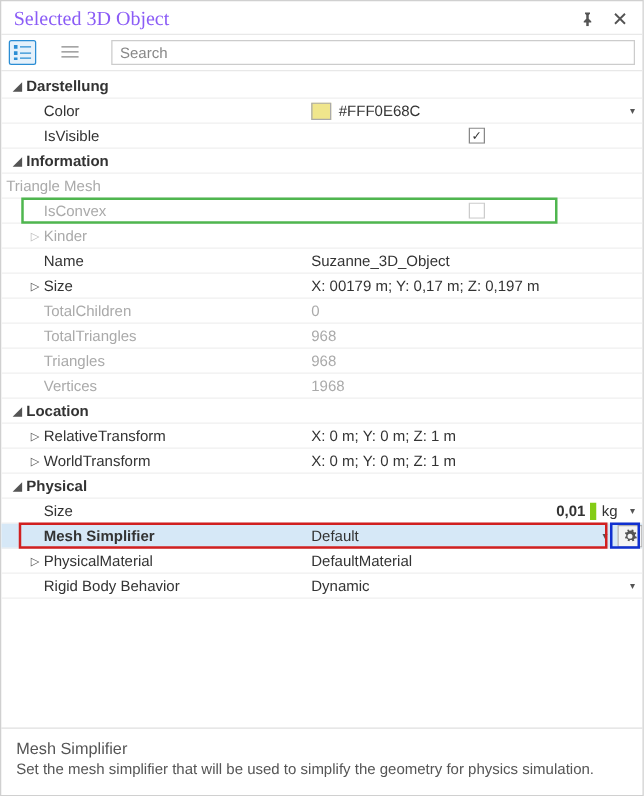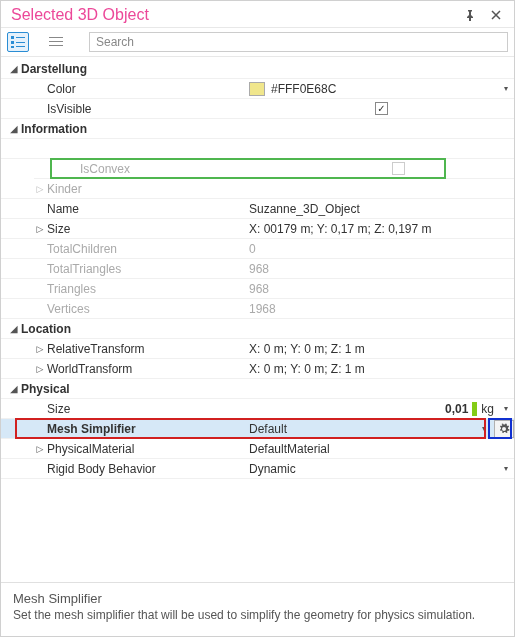--- a/index.html
+++ b/index.html
@@ -10,24 +10,25 @@
     background: #fff;
     color: #333;
   }
   .panel {
     width: 515px; height: 637px;
     border: 1px solid #d0d0d0;
     display: flex; flex-direction: column;
     position: relative;
   }
   .titlebar {
-    display: flex; align-items: center;
+    display: flex; align-items: flex-end;
     padding: 4px 8px 2px 10px;
-    color: #ec4899;
+    color: #8b5cf6;
     font-size: 16px;
+    font-family: Liberation Serif, serif;
   }
   .titlebar .title { flex: 1; }
   .titlebar .icon-btn {
     width: 20px; height: 20px;
     display: flex; align-items: center; justify-content: center;
     color: #666; cursor: pointer;
     margin-left: 6px;
   }
   .toolbar {
     display: flex; align-items: center;
@@ -83,21 +84,21 @@
     overflow: hidden;
   }
   .cat .lhs { font-weight: bold; }
   .exp {
     width: 14px; height: 14px;
     display: inline-flex; align-items: center; justify-content: center;
     font-size: 9px; color: #555;
     cursor: pointer;
   }
   .lvl0 .lhs { padding-left: 6px; }
-  .lvl1 .lhs { padding-left: 32px; } 
+  .lvl1 .lhs { padding-left: 20px; } 
   .prop-label { padding-left: 14px; } 
   .disabled { color: #aaa; }
   .swatch {
     width: 16px; height: 14px;
     border: 1px solid #aaa;
     margin-right: 6px;
   }
   .cb-cell {
     width: 100%;
     display: flex; justify-content: center;
@@ -232,22 +233,25 @@
     </div>
 
     <div class="row cat lvl0">
       <div class="lhs">
           <span class="exp">◢</span>
           <span>Information</span>
         </div>
       <div class="rhs"></div>
     </div>
     <div class="row lvl1 disabled">
-    </div>
-    <div class="row lvl1 disabled" style="position:relative;margin-left:33px;">
+      <div class="rhs">
+          <span>Triangle Mesh</span>
+        </div>
+    </div>
+    <div class="row lvl1 disabled" style="position:relative;">
       <div class="lhs">
           <span class="prop-label">IsConvex</span>
         </div>
       <div class="rhs">
           <div class="cb-cell">
             <span class="cb" style="border-color:#ccc;"></span>
           </div>
         </div>
       <div class="highlight-green" style="left:16px; right:68px; top:-1px; bottom:-1px;"></div>
     </div>

